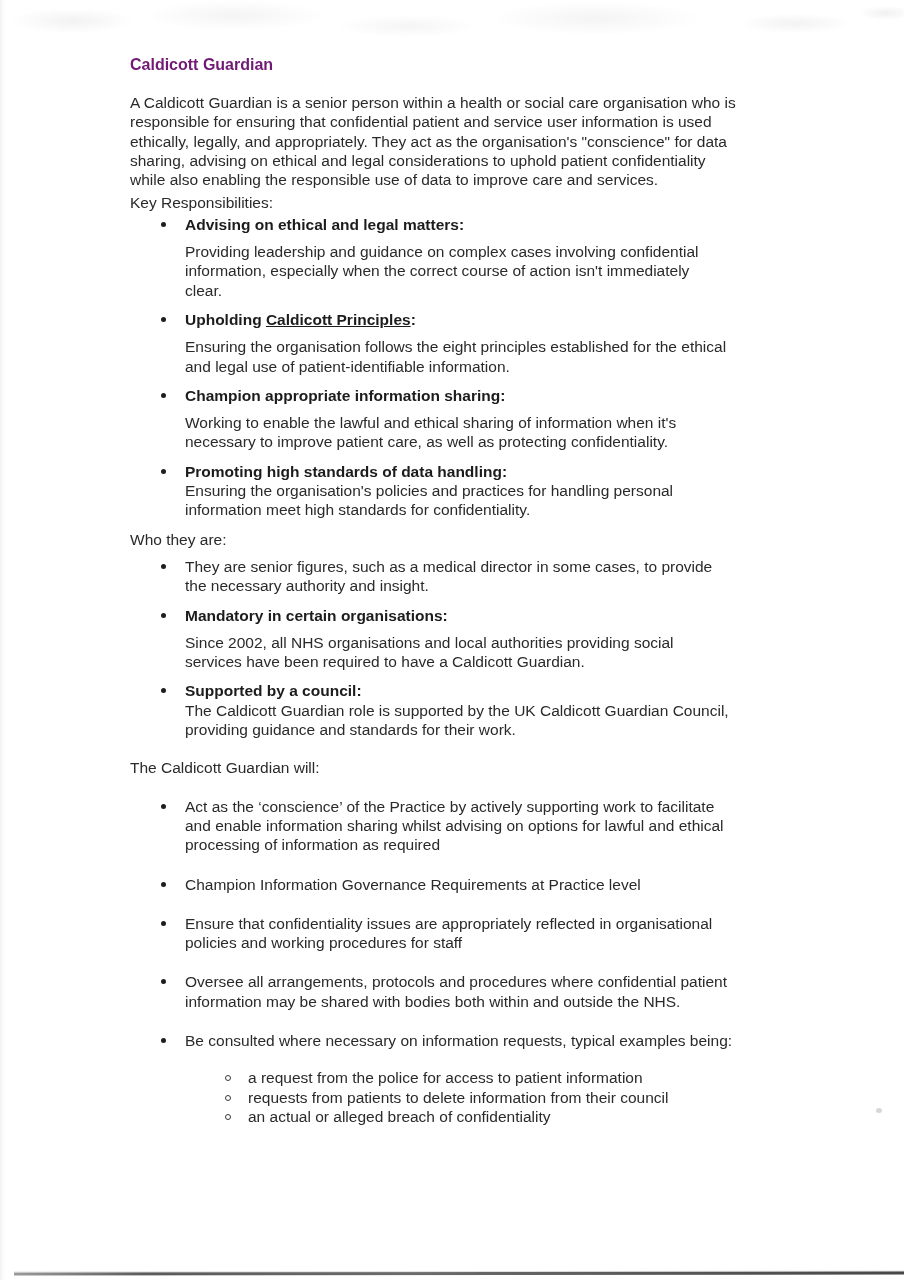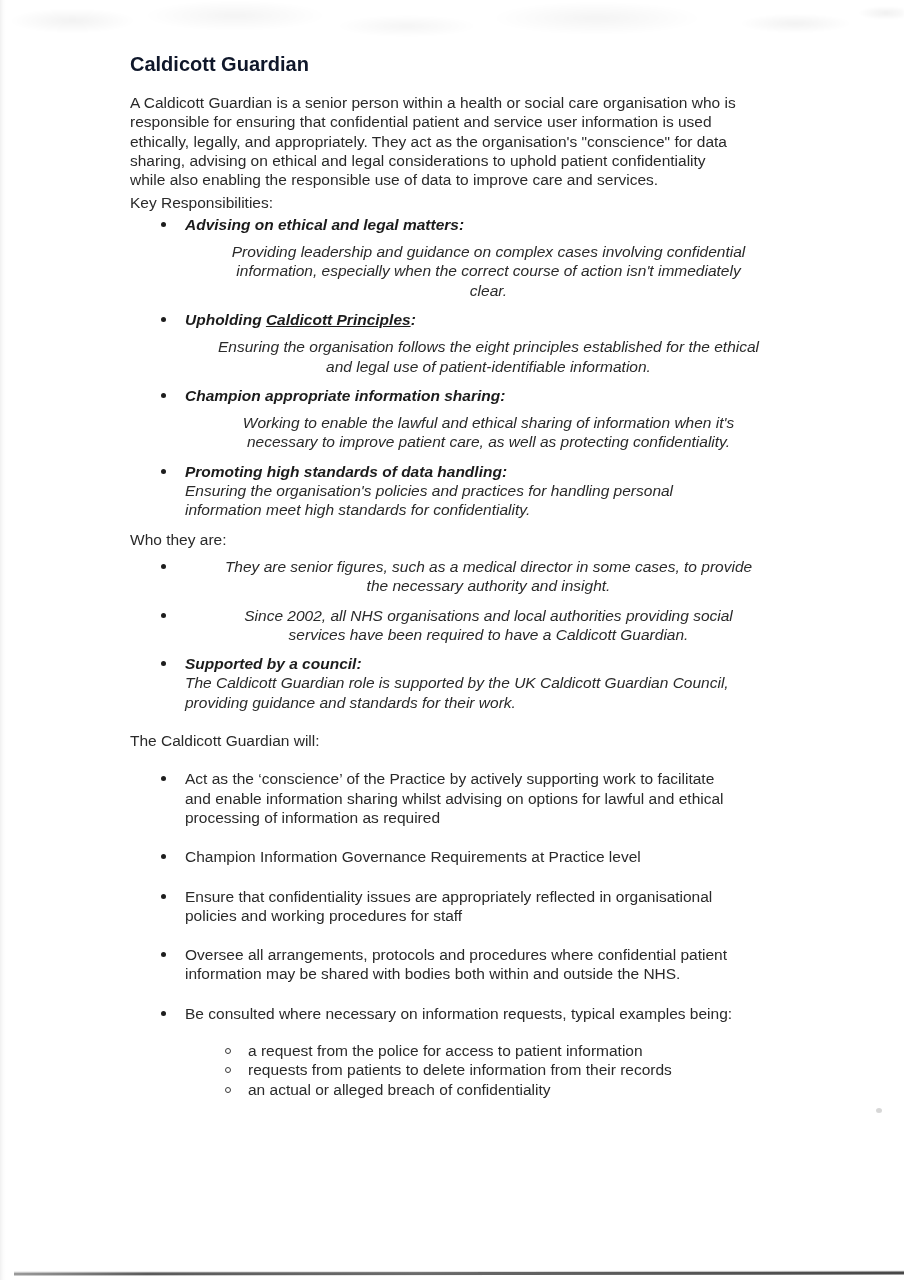--- a/index.html
+++ b/index.html
@@ -37,36 +37,36 @@
     position: absolute; left: 876px; top: 1108px; width: 6px; height: 5px;
     background: #c6c6c6; border-radius: 50%; opacity: .7;
   }
 
   .content {
     position: absolute; top: 55px; left: 130px; width: 662px;
     font-size: 15.5px; line-height: 19.3px;
   }
   .para { white-space: pre-line; margin: 0; }
   h1.doc-title {
-    font-size: 20px; line-height: 19px; font-weight: bold;
-    color: #0f172a; margin: 0 0 19px 0;
+    font-size: 16px; line-height: 19px; font-weight: bold;
+    color: #701a75; margin: 0 0 19px 0;
   }
   .intro { margin-bottom: 4px; }
 
   .sec-heading { margin: 0 0 2px 0; }
 
-  .bullet-item { position: relative; padding-left: 55px; font-style: italic; }
+  .bullet-item { position: relative; padding-left: 55px; }
   .bullet-item .dot {
     position: absolute; left: 31px; top: 7px;
     width: 5px; height: 5px; border-radius: 50%; background: #1e1e1e;
   }
   .item-title { font-weight: bold; color: #1c1c1c; }
   .item-title .underline { text-decoration: underline; }
   .item-desc { margin: 0; }
-  .item-desc.gap { margin-top: 8px; text-align: center; }
+  .item-desc.gap { margin-top: 8px; }
   .bullet-item { margin-bottom: 10px; }
   .bullet-item.last { margin-bottom: 0; }
 
   .section-kr { margin-bottom: 10px; }
   .section-who { margin-bottom: 19px; }
 
   .will-heading { margin: 0 0 19px 0; }
   .will-item { position: relative; padding-left: 55px; margin-bottom: 20px; }
   .will-item .dot {
     position: absolute; left: 31px; top: 7px;
@@ -135,20 +135,21 @@
     <div class="sec-heading">Who they are:</div>
 
     <div class="bullet-item">
       <span class="dot"></span>
       <p class="para item-desc gap">They are senior figures, such as a medical director in some cases, to provide
 the necessary authority and insight.</p>
     </div>
 
     <div class="bullet-item">
       <span class="dot"></span>
+      <div class="item-title">Mandatory in certain organisations:</div>
       <p class="para item-desc gap">Since 2002, all NHS organisations and local authorities providing social
 services have been required to have a Caldicott Guardian.</p>
     </div>
 
     <div class="bullet-item last">
       <span class="dot"></span>
       <div class="item-title">Supported by a council:</div>
       <p class="para item-desc">The Caldicott Guardian role is supported by the UK Caldicott Guardian Council,
 providing guidance and standards for their work.</p>
     </div>
@@ -186,21 +187,21 @@
       <p class="para">Be consulted where necessary on information requests, typical examples being:</p>
     </div>
 
     <div class="sub-list">
       <div class="sub-item">
         <span class="circle"></span>
         <span>a request from the police for access to patient information</span>
       </div>
       <div class="sub-item">
         <span class="circle"></span>
-        <span>requests from patients to delete information from their records</span>
+        <span>requests from patients to delete information from their council</span>
       </div>
       <div class="sub-item">
         <span class="circle"></span>
         <span>an actual or alleged breach of confidentiality</span>
       </div>
     </div>
   </div>
 
 </div>
 

